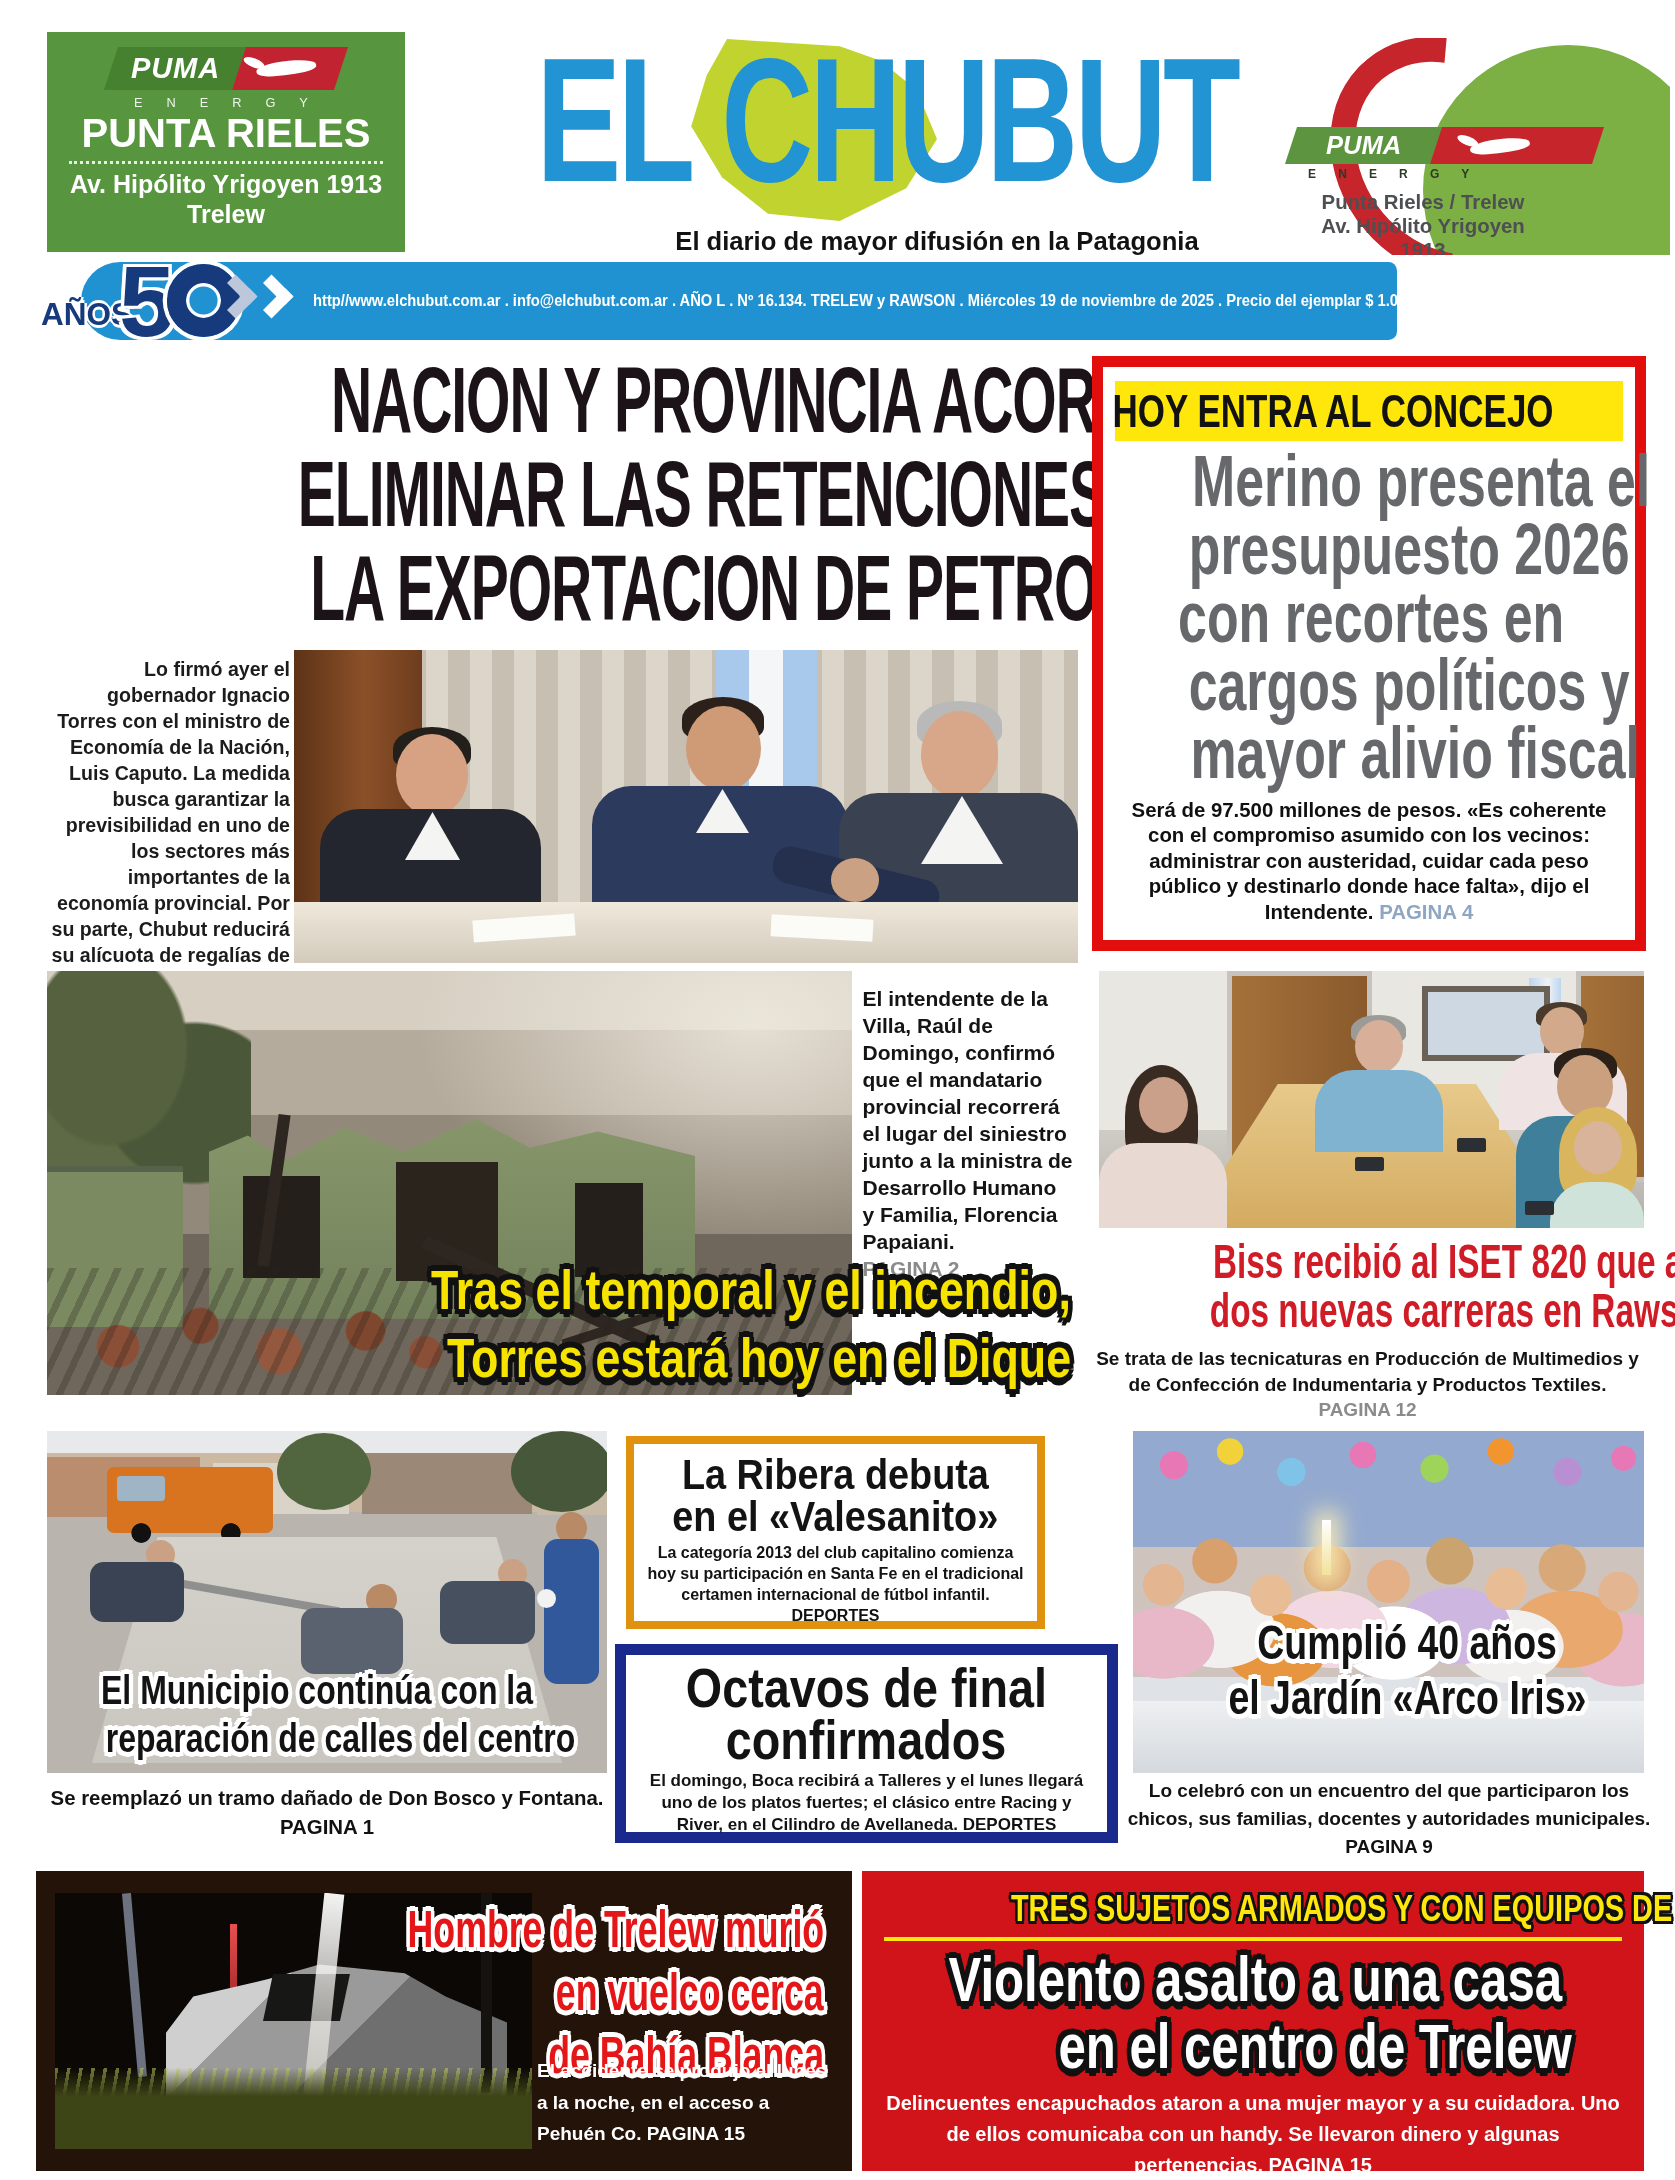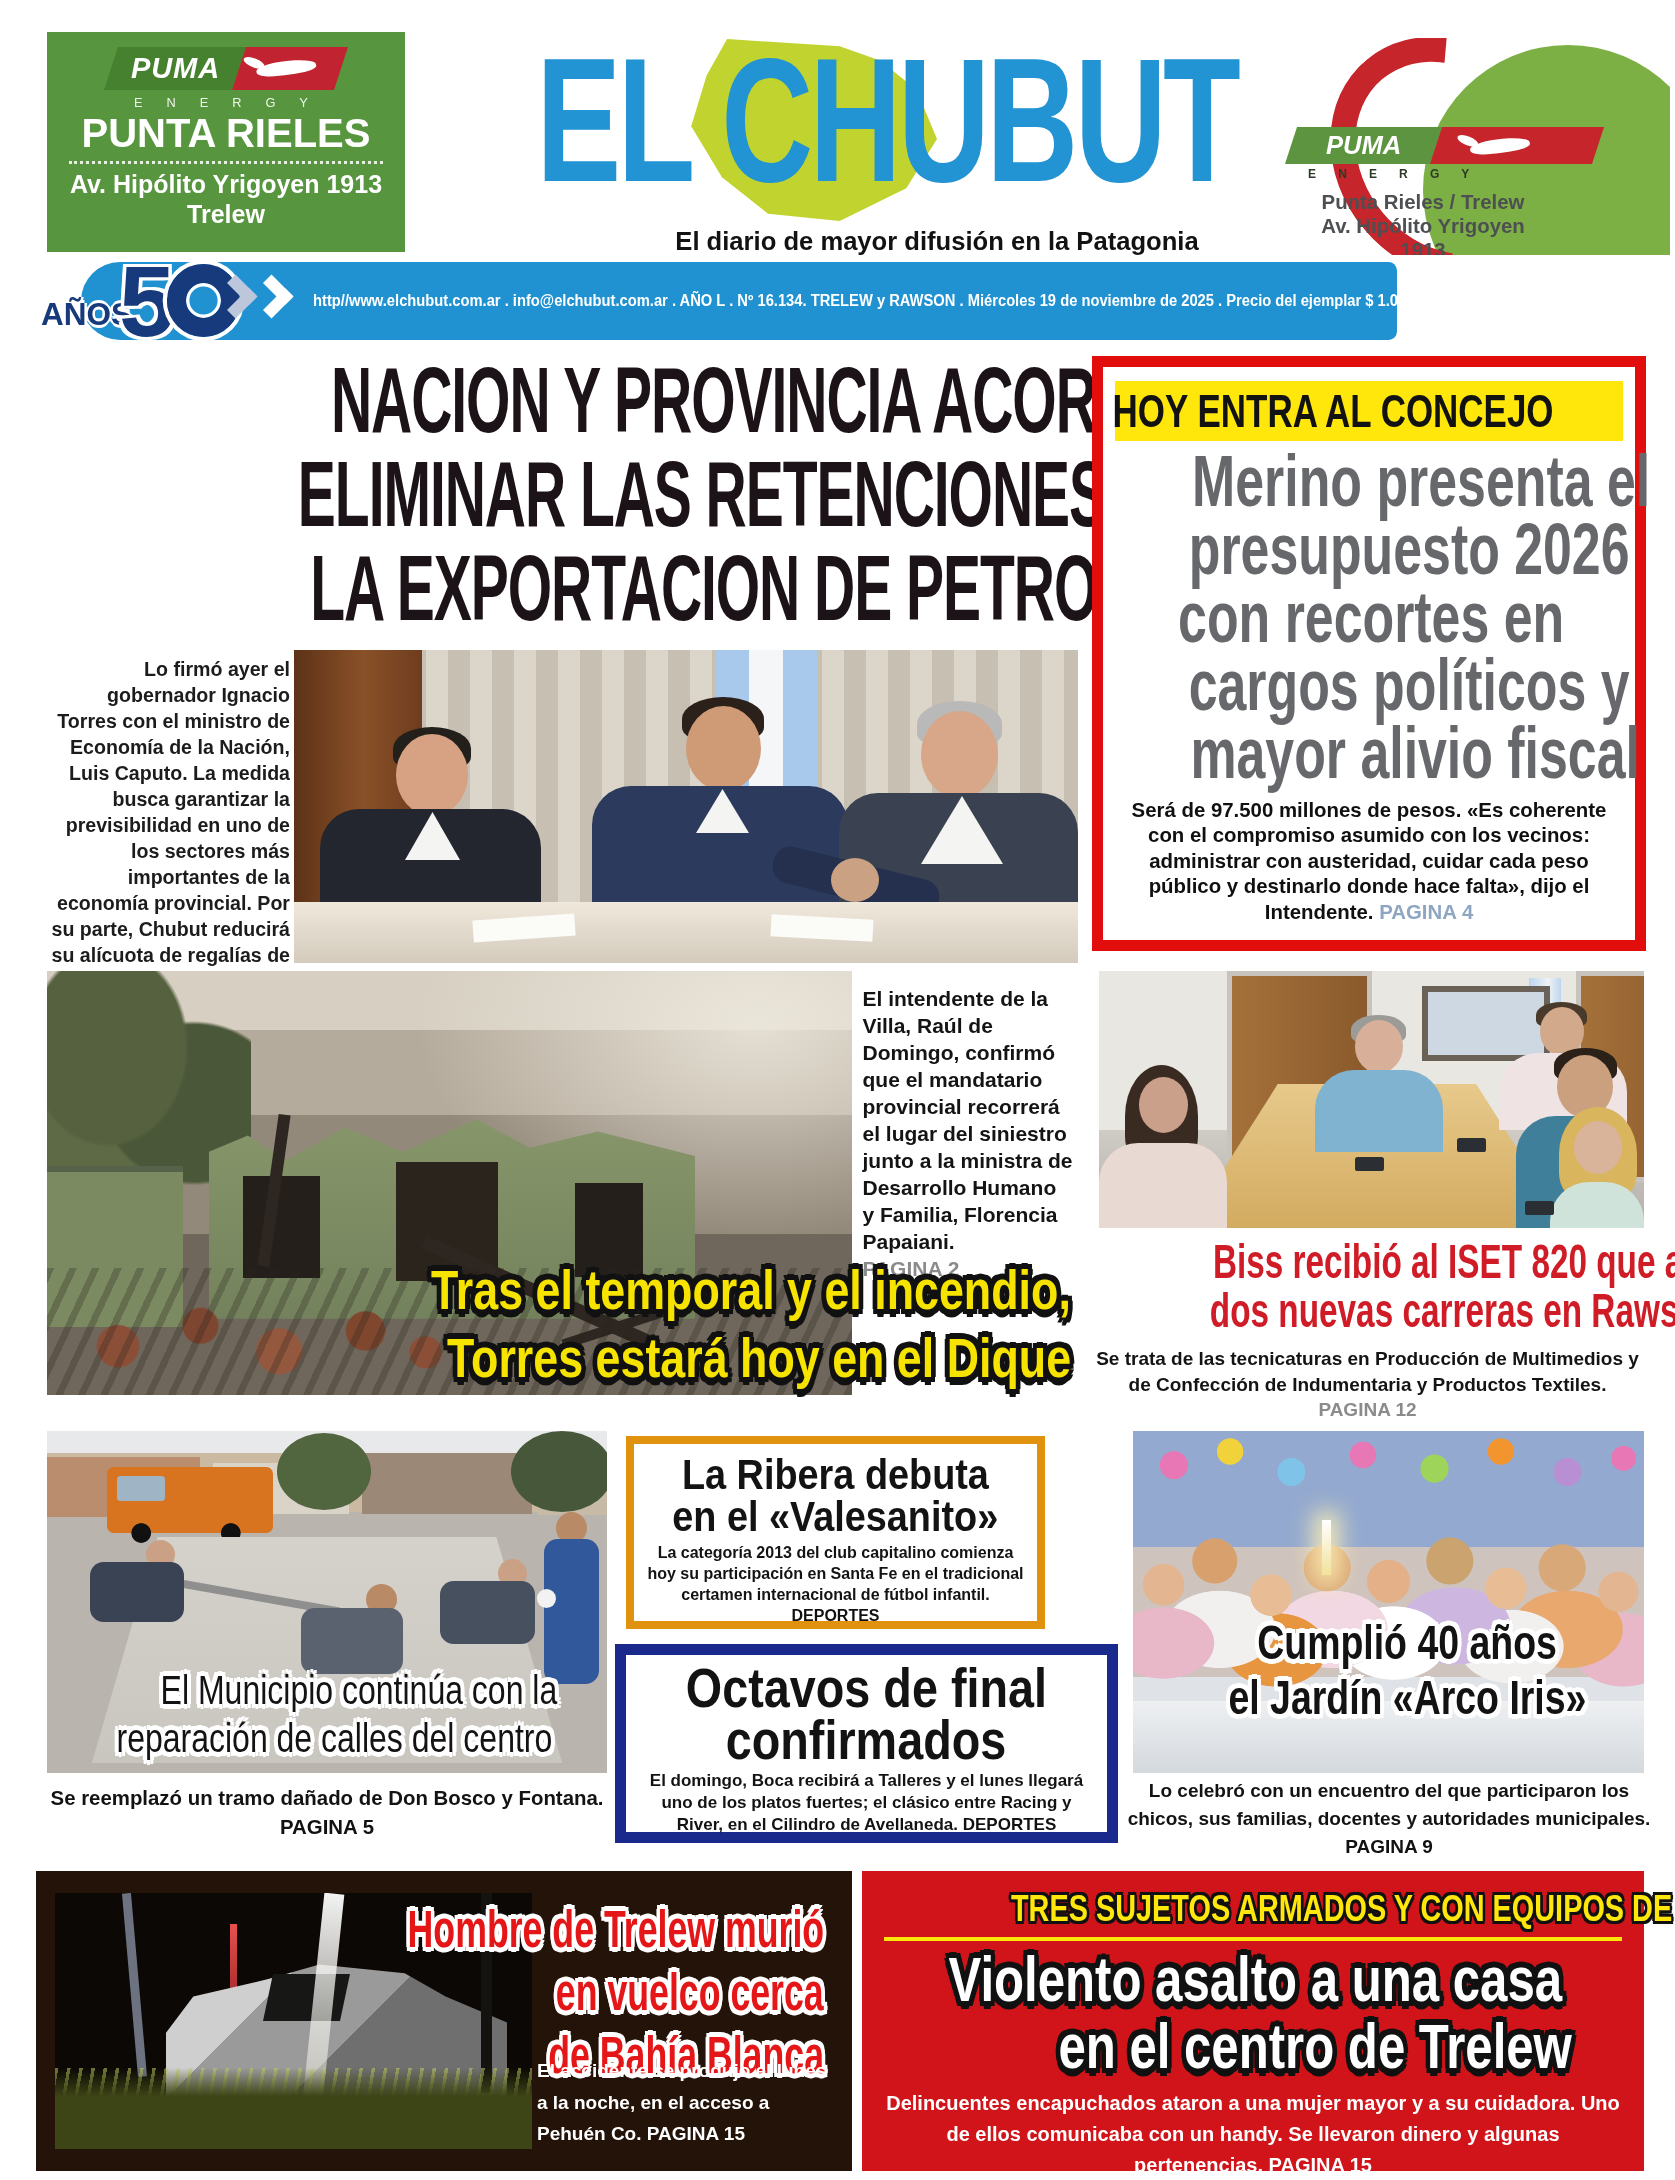--- a/index.html
+++ b/index.html
@@ -138,21 +138,21 @@
   .tree-blob { position:absolute; border-radius:50%; }
   .truck { position:absolute; left:60px; top:36px; width:166px; height:66px; background:#d8731f; border-radius:6.8px; }
   .truck::before { content:""; position:absolute; left:10.2px; top:8.5px; width:48px; height:25.6px; background:#9fb4c4; border-radius:3.4px; }
   .truck::after { content:""; position:absolute; left:15.3px; bottom:-10.2px; width:128px; height:20.4px;
      background:radial-gradient(circle at 15% 50%,#111 0 9.4px,transparent 10.2px),radial-gradient(circle at 85% 50%,#111 0 9.4px,transparent 10.2px); }
   .fresh { position:absolute; left:8%; top:106px; width:84%; height:226px; background:linear-gradient(180deg,#d5d2cb,#c9c6bf); clip-path:polygon(14% 0,86% 0,100% 100%,0 100%); }
   .worker { position:absolute; }
   .w-body { position:absolute; border-radius:13.6px; }
   .screed { position:absolute; left:81px; top:158px; width:213px; height:7.7px; background:#8f8f8f; transform:rotate(10deg); }
 
-  #street-headline { left:47px; top:1666px; width:560px; text-align:right; font-weight:normal; color:#131313; z-index:4; }
+  #street-headline { left:47px; top:1666px; width:560px; text-align:left; font-weight:bold; color:#131313; z-index:4; }
   #street-headline .l { font-size:40px; line-height:48px; }
   #street-body { left:47px; top:1784px; width:560px; text-align:center; font-size:20.4px; line-height:29px; font-weight:bold; color:#131313; }
 
   .framed-box { position:absolute; background:#fff; text-align:center; }
   #ribera-box { left:626px; top:1436px; width:419px; height:193px; border:8.5px solid #e0920e; }
   #ribera-box .hl { font-size:43px; line-height:42px; font-weight:bold; color:#131313; margin-top:8.5px; }
   #ribera-box .bd { font-size:16px; line-height:21px; font-weight:bold; color:#131313; margin:5.1px 8.5px 0; }
   #octavos-box { left:615px; top:1644px; width:503px; height:199px; border:11px solid #192a8c; }
   #octavos-box .hl { font-size:55px; line-height:52px; font-weight:bold; color:#131313; margin-top:6.8px; }
   #octavos-box .bd { font-size:17px; line-height:22px; font-weight:bold; color:#131313; margin:4.3px 10.2px 0; }
@@ -396,21 +396,21 @@
       <div class="w-body" style="left:6.8px;top:27px;width:55px;height:145px;background:#32589c;"></div>
       <div class="head" style="left:0px;top:77px;width:19px;height:19px;background:#f2f2f2;"></div>
     </div>
   </div>
   <div class="abs o-w" id="street-headline">
     <div class="l"><span class="cx" style="--sx:.8">El Municipio continúa con la</span></div>
     <div class="l"><span class="cx" style="--sx:.8">reparación de calles del centro</span></div>
   </div>
   <div class="abs" id="street-body">
     <div>Se reemplazó un tramo dañado de Don Bosco y Fontana.</div>
-    <div class="ref-dark">PAGINA 5</div>
+    <div class="ref-dark">PAGINA 1</div>
   </div>
 
   <div class="framed-box" id="ribera-box">
     <div class="hl"><span class="cx" style="--sx:.88">La Ribera debuta</span></div>
     <div class="hl" style="margin-top:0;"><span class="cx" style="--sx:.88">en el «Valesanito»</span></div>
     <div class="bd"><span>La categoría 2013 del club capitalino comienza hoy su participación en Santa Fe en el tradicional certamen internacional de fútbol infantil. </span><span class="ref-dark">DEPORTES</span></div>
   </div>
 
   <div class="framed-box" id="octavos-box">
     <div class="hl"><span class="cx" style="--sx:.85">Octavos de final</span></div>

